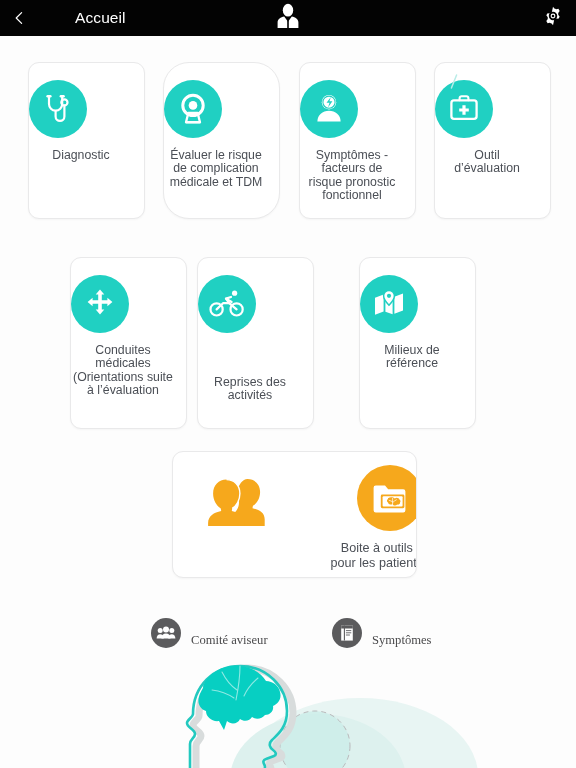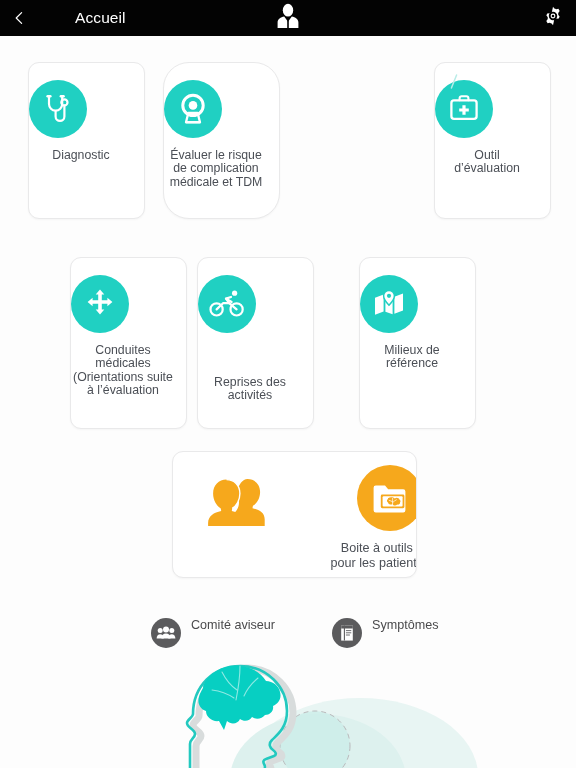--- a/index.html
+++ b/index.html
@@ -116,21 +116,21 @@
   .toolbox-label {
     margin-top: 10px;
     font-size: 12.6px; line-height: 15px;
     color: #4b4f56; text-align: center;
     white-space: pre-line;
   }
 
   
   .links { position: absolute; top: 618px; left: 0; width: 576px; height: 34px; }
   .link {
-    position: absolute; display: flex; align-items: flex-start; cursor: pointer;
+    position: absolute; display: flex; align-items: flex-end; cursor: pointer; font-family: Liberation Serif, serif;
   }
   .link-icon {
     width: 30px; height: 30px; border-radius: 50%;
     background: #5b5b5d;
     display: flex; align-items: center; justify-content: center; flex: none;
   }
   .link-label {
     margin-left: 10px; font-size: 12.6px; color: #4a4a4c;
   }
   .link-comite { left: 151px; }
@@ -200,20 +200,34 @@
         <circle cx="17" cy="13.4" r="4.3" fill="#ffffff"></circle>
         <path d="M12.4 20.8 h9.2 l2.4 9.4 h-14 z" fill="none" stroke="#ffffff" stroke-width="2.3" stroke-linejoin="round"></path>
         <rect x="9.2" y="29.2" width="15.6" height="2.4" rx="1.1" fill="#ffffff"></rect>
       </svg>
     </div>
     <div class="card-label">Évaluer le risque
 de complication
 médicale et TDM</div>
   </div>
 
+  <div class="card row1 r1c3">
+    <div class="card-icon">
+      <svg width="34" height="34" viewBox="0 0 34 34">
+        <path d="M5.4 29.6 c0-6.6 5.2-10.8 11.6-10.8 s11.6 4.2 11.6 10.8 z" fill="#ffffff"></path>
+        <circle cx="17" cy="10.2" r="7.2" fill="#ffffff"></circle>
+        <circle cx="17" cy="10.2" r="6.1" fill="none" stroke="#20d0c2" stroke-width="1.1"></circle>
+        <path d="M18.9 4.9 l-4.4 5.9 h3 l-1.5 4.6 4.4-6.1 h-3 z" fill="#20d0c2"></path>
+      </svg>
+    </div>
+    <div class="card-label">Symptômes -
+facteurs de
+risque pronostic
+fonctionnel</div>
+  </div>
 
   <div class="card row1 r1c4">
     <span class="slash">
       <svg width="10" height="16" viewBox="0 0 10 16">
         <path d="M7.6 1 L2.4 14" stroke="#b8ece7" stroke-width="1.5" stroke-linecap="round" fill="none"></path>
       </svg>
     </span>
     <div class="card-icon">
       <svg width="34" height="34" viewBox="0 0 34 34">
         <path d="M12.6 8.2 v-2 a2 2 0 0 1 2-2 h4.8 a2 2 0 0 1 2 2 v2" fill="none" stroke="#ffffff" stroke-width="2.1" stroke-linecap="round"></path>

